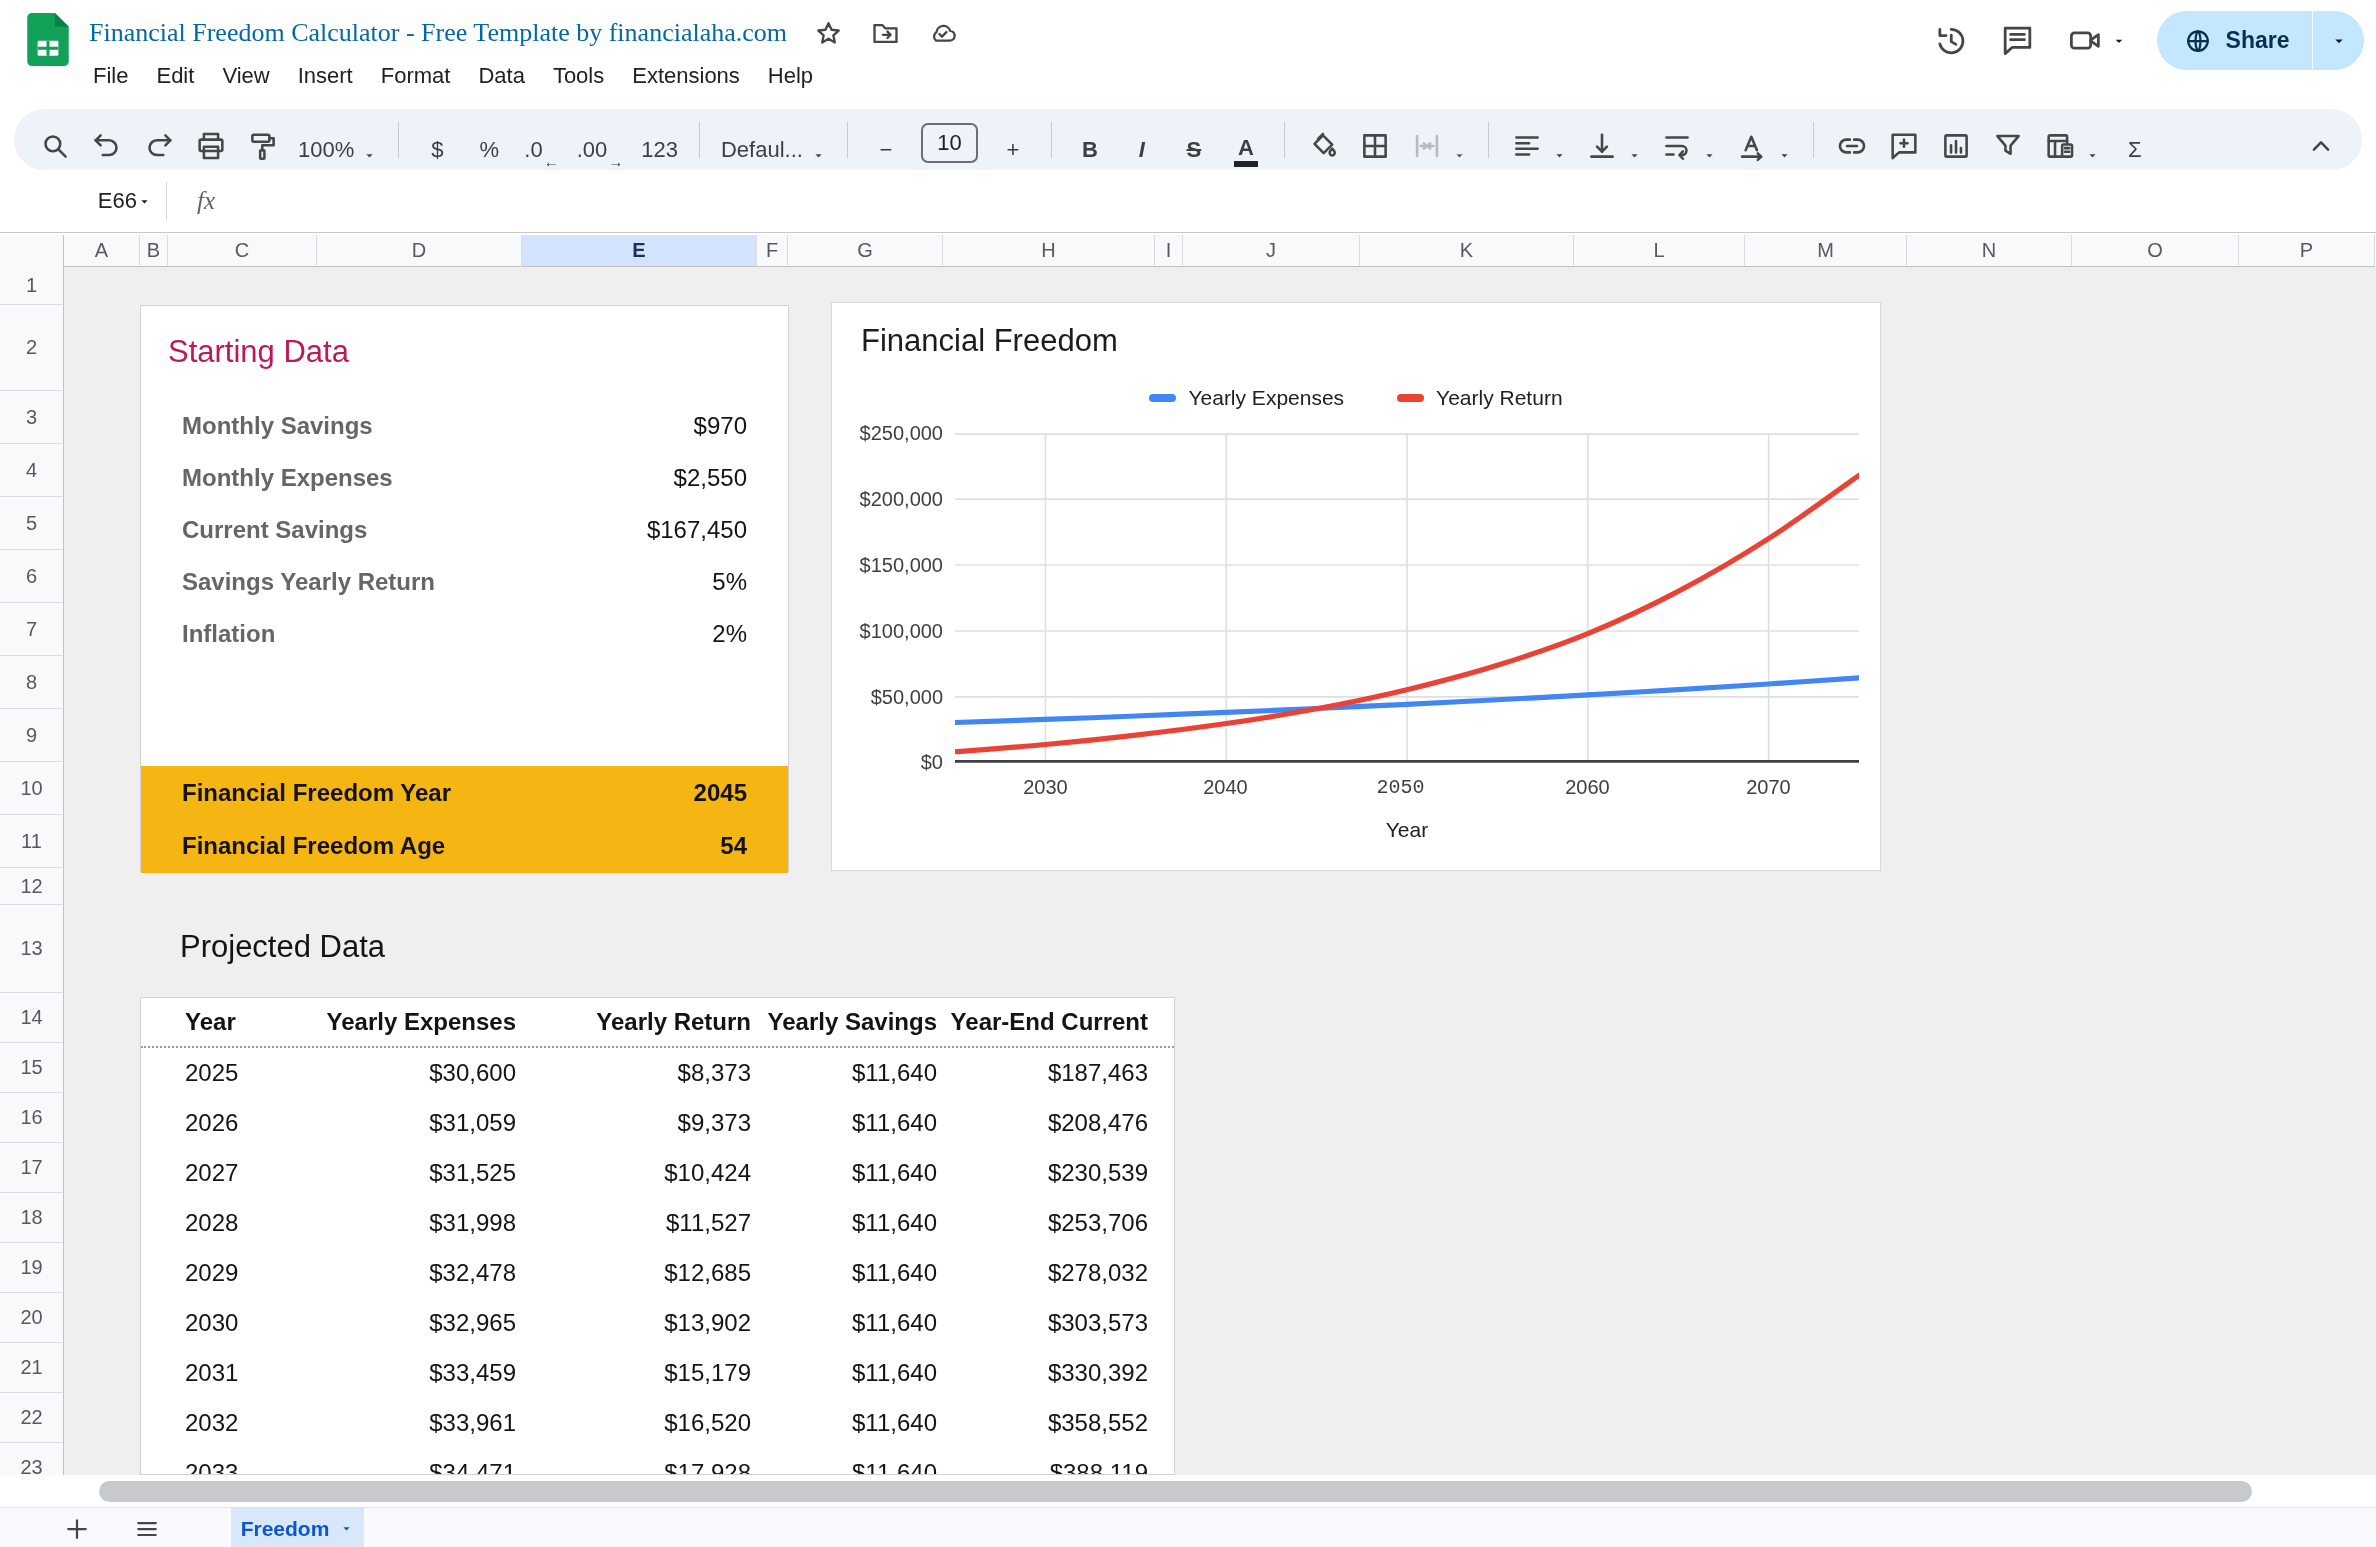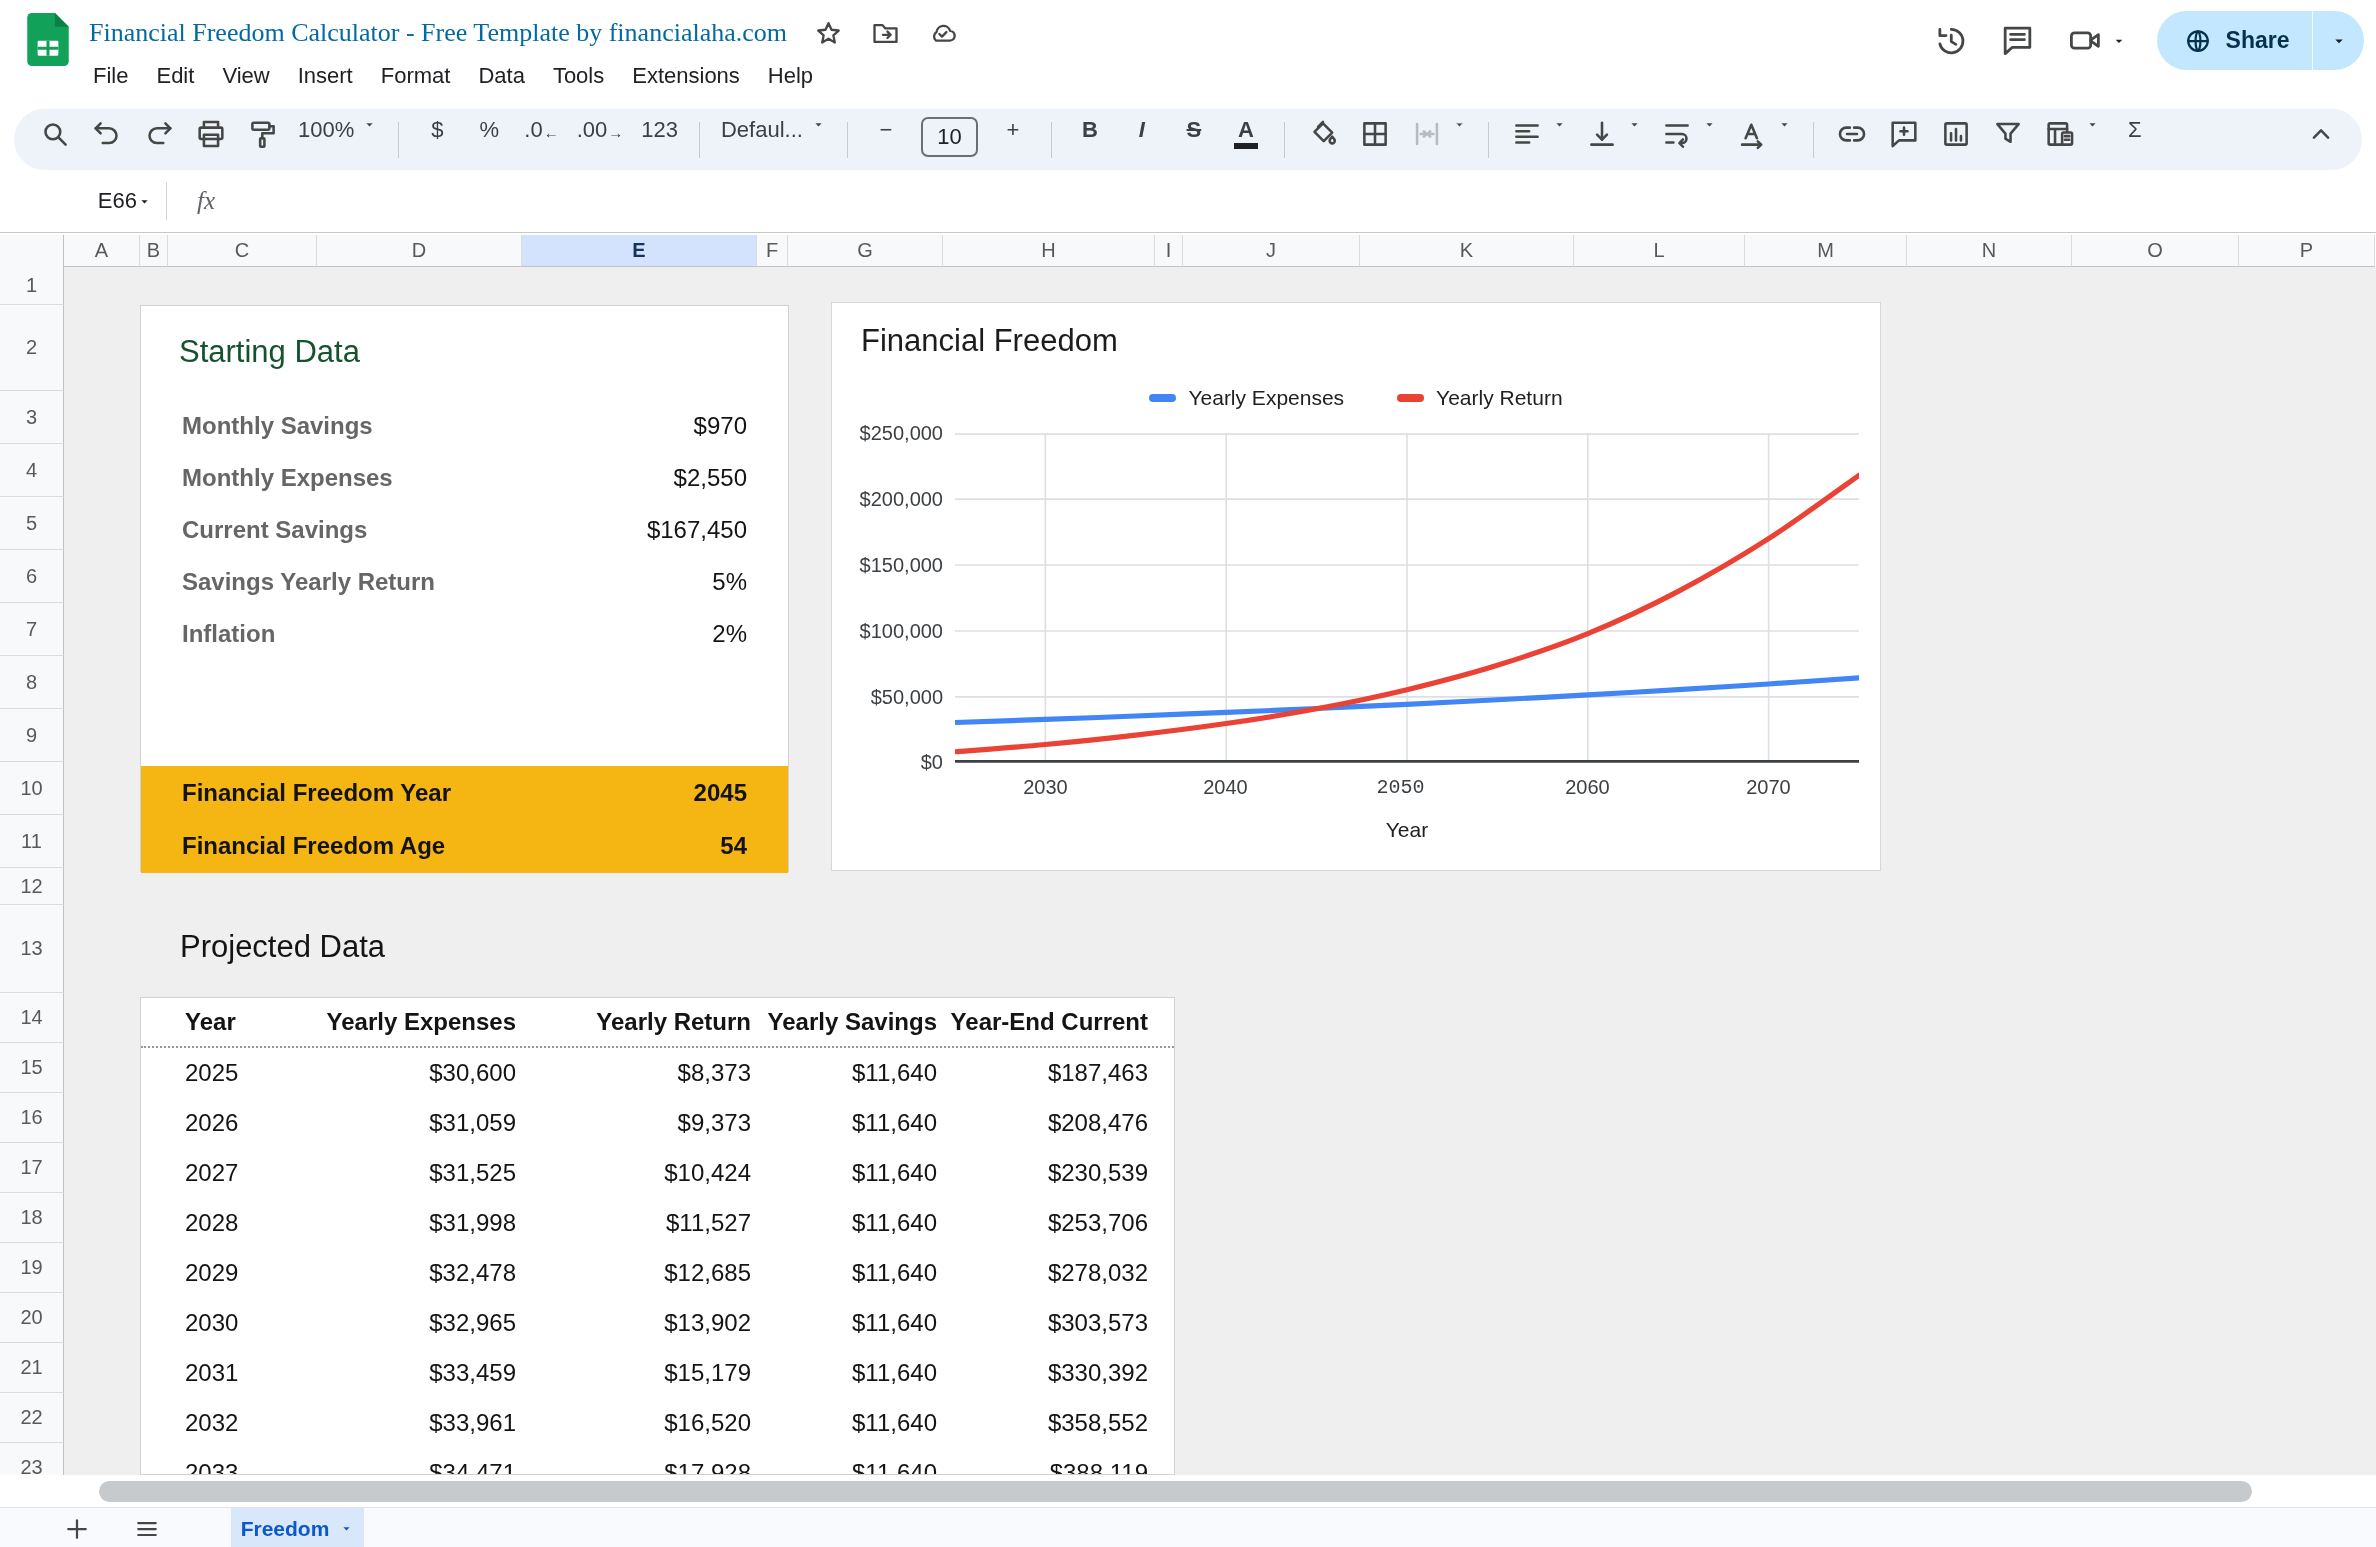--- a/index.html
+++ b/index.html
@@ -22,21 +22,21 @@
   .caret svg{width:16px;height:16px;fill:#444746;stroke:none;}
   .share{height:59px;border-radius:30px;display:flex;align-items:center;overflow:hidden;}
   .share-main{display:flex;align-items:center;gap:13px;padding:0 22px 0 26px;height:100%;cursor:pointer;}
   .share-main svg{width:30px;height:30px;stroke:#05314f;}
   .share-label{font-size:23px;font-weight:600;color:#05314f;}
   .share-div{width:1.5px;height:59px;background:rgba(255,255,255,.85);}
   .share-caret{width:51px;height:100%;display:flex;align-items:center;justify-content:center;cursor:pointer;}
   .share-caret svg{width:18px;height:18px;fill:#05314f;stroke:none;}
   
   .toolbar{position:absolute;left:14px;top:109px;width:2348px;height:61px;background:#eef2f9;border-radius:31px;display:flex;align-items:center;padding:0 18px;gap:6px;}
-  .tb{min-width:46px;height:46px;border-radius:8px;display:flex;align-items:flex-start;justify-content:center;color:#444746;font-size:22px;cursor:pointer;padding:0 6px;white-space:nowrap;}
+  .tb{min-width:46px;height:46px;border-radius:8px;display:flex;align-items:flex-end;justify-content:center;color:#444746;font-size:22px;cursor:pointer;padding:0 6px;white-space:nowrap;}
   .tb .lbl{font-size:22px;color:#3c4043;}
   .tb.bold .lbl{font-weight:700;}
   .tb.italic .lbl{font-style:italic;font-weight:600;}
   .tb.strike .lbl{text-decoration:line-through;font-weight:600;}
   .tb.underbar .lbl{position:relative;font-weight:600;padding-bottom:2px;}
   .tb.underbar .lbl:after{content:"";position:absolute;left:-4px;right:-4px;bottom:-4px;height:6px;background:#202124;}
   .tb .sub{font-size:15px;color:#3c4043;position:relative;top:7px;margin-left:1px;}
   .tb .tcaret{margin-left:8px;}
   .tb .tcaret svg{width:15px;height:15px;fill:#444746;stroke:none;}
   .tb.disabled svg{stroke:#b7babf;}
@@ -54,21 +54,21 @@
   
   .colheaders{position:absolute;left:0;top:235px;height:32px;display:flex;}
   .corner{width:64px;height:32px;background:#f8f9fa;border-right:1px solid #bfc2c6;border-bottom:1px solid #bfc2c6;}
   .colh{height:32px;background:#f8f9fa;border-right:1px solid #dadce0;border-bottom:1px solid #bfc2c6;display:flex;align-items:center;justify-content:center;font-size:20px;color:#575a5d;cursor:pointer;}
   .colh.sel{background:#d3e3fd;color:#16335e;font-weight:600;}
   .rowheaders{position:absolute;left:0;top:266px;width:64px;}
   .rowh{width:64px;background:#f8f9fa;border-right:1px solid #bfc2c6;border-bottom:1px solid #dadce0;display:flex;align-items:center;justify-content:center;font-size:20px;color:#575a5d;cursor:pointer;}
   .sheetbg{position:absolute;left:64px;top:266px;width:2312px;height:1209px;background:#efefef;}
   
   .card{position:absolute;background:#fff;border:1px solid #d2d2d2;}
-  .sd-title{position:absolute;left:38px;top:28px;font-size:31px;color:#14532d;}
+  .sd-title{position:absolute;left:27px;top:28px;font-size:31px;color:#be185d;}
   .sd-rows{position:absolute;left:0;top:94px;width:100%;}
   .sd-row{height:52px;display:flex;align-items:center;justify-content:space-between;padding:0 41px;cursor:cell;}
   .sd-row .l{font-size:24px;font-weight:700;color:#666;}
   .sd-row .v{font-size:24px;color:#141414;}
   .sd-high{position:absolute;left:0;top:460px;width:100%;height:107px;}
   .sd-hrow{height:53px;display:flex;align-items:center;justify-content:space-between;padding:0 41px;cursor:cell;}
   .sd-hrow .l,.sd-hrow .v{font-size:24px;font-weight:700;color:#131313;}
   
   .ch-title{position:absolute;left:29px;top:20px;font-size:31px;color:#1c1c1c;}
   .legend{position:absolute;left:0;top:83px;width:100%;display:flex;justify-content:center;gap:53px;}

